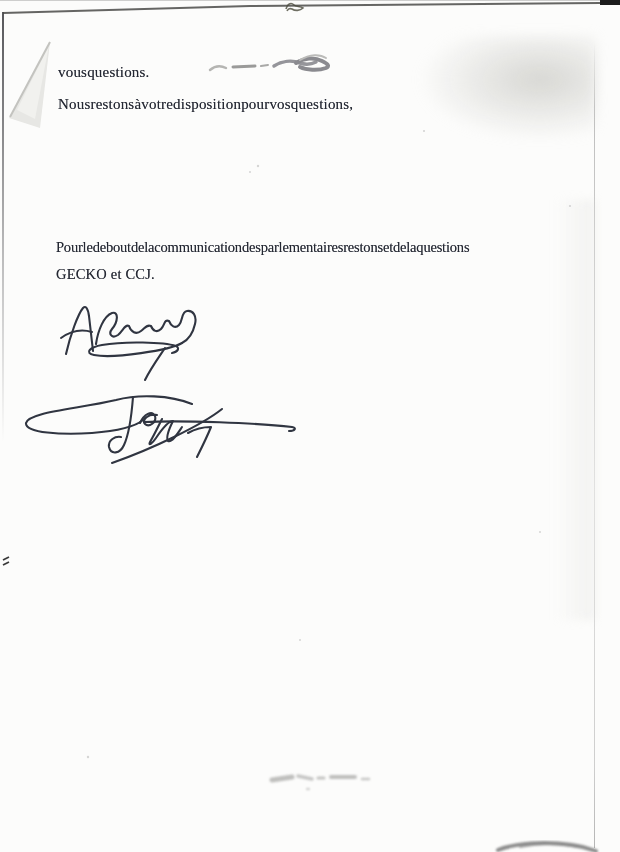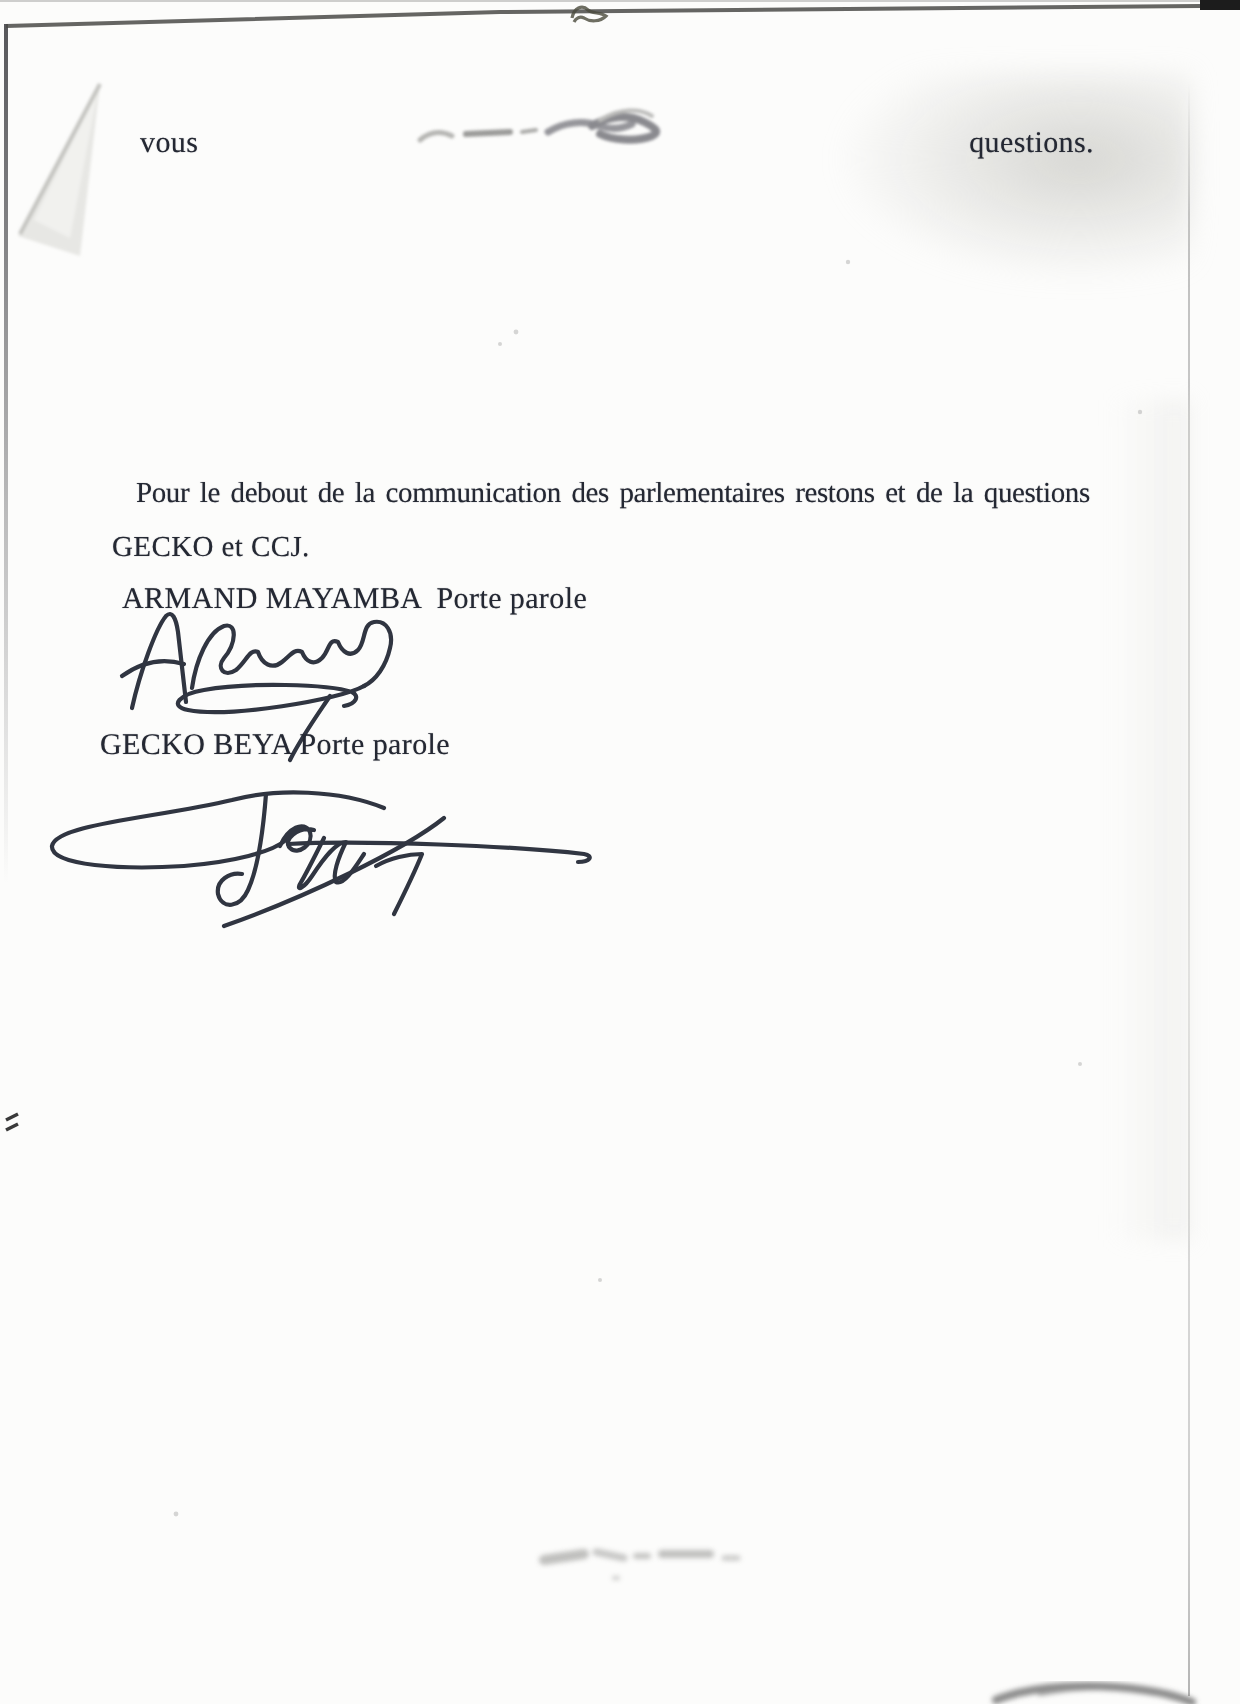--- a/index.html
+++ b/index.html
@@ -4,21 +4,21 @@
 <style>
   html,body{margin:0;padding:0;background:#ffffff;}
   .scan-page{
     position:relative;width:620px;height:852px;overflow:hidden;
     background:var(--paper,#fcfcfb);
     font-family:"Liberation Serif", serif;
     color:var(--ink,#242833);
   }
   .t{position:absolute;font-size:15px;line-height:19px;letter-spacing:.2px;
      text-shadow:0 0 .5px rgba(40,42,52,.55);}
-  .justify-row{display:flex;justify-content:space-between;margin-left:12px;}
+  .justify-row{display:flex;}
   .justify-row span{white-space:nowrap;}
   .pre{white-space:pre-wrap;}
   .line1{left:58px;top:63px;width:477px;}
   .line2{left:58px;top:95px;width:479px;}
   .dateline{left:307px;top:168px;font-size:14.5px;}
   .para1{left:56px;top:238px;width:477px;font-size:14.5px;letter-spacing:-.2px;}
   .para2{left:56px;top:265px;font-size:14.5px;}
   .signer1{left:61px;top:291px;}
   .signer2{left:50px;top:364px;}
   .overlay{position:absolute;left:0;top:0;pointer-events:none;}
@@ -101,53 +101,61 @@
         <feGaussianBlur stdDeviation="1.2"></feGaussianBlur>
       </filter>
     </defs>
   </svg>
 
   <div class="t line1 justify-row">
     <span>vous</span>
     <span>questions.</span>
   </div>
 
+  <div class="t line2 justify-row">
+      <span>Nous</span>
+      <span>restons</span>
+      <span>à</span>
+      <span>votre</span>
+      <span>disposition</span>
+      <span>pour</span>
+      <span>vos</span>
+      <span>questions,</span>
+    </div>
 
 
   <div class="t para1 justify-row">
       <span>Pour</span>
       <span>le</span>
       <span>debout</span>
       <span>de</span>
       <span>la</span>
       <span>communication</span>
       <span>des</span>
       <span>parlementaires</span>
       <span>restons</span>
       <span>et</span>
       <span>de</span>
       <span>la</span>
       <span>questions</span>
     </div>
 
   <div class="t para2">GECKO et CCJ.</div>
 
-  <div class="t signer1 pre">ARMAND MAYAMBA  Porte parole</div>
 
   <svg class="overlay" style="left:52px;top:296px;" width="150" height="88" viewBox="0 0 150 88">
     <g fill="none" stroke="#262b38" stroke-width="2.1" stroke-linecap="round" stroke-linejoin="round" opacity=".95">
       <path d="M14,58 C18,40 26,18 31,12 C34,9 36,13 37,20 L41,55"></path>
       <path d="M9,42 C20,34 30,33 40,36"></path>
       <path d="M44,48 C46,34 52,20 60,17 C67,15 66,26 60,33 C56,38 60,43 66,39 C71,35 73,28 77,30 C79,36 84,39 89,35 C93,32 95,28 99,30 C101,35 105,37 109,33 C113,29 112,23 117,25 C119,30 123,33 127,29 C131,25 129,16 135,15 C141,14 145,20 143,28 C141,37 136,44 130,47"></path>
       <path d="M130,47 C118,54 62,63 42,59 C32,57 38,51 50,49 C72,45 112,46 124,50 C128,52 126,56 120,57"></path>
       <path d="M113,52 C107,61 99,72 93,84"></path>
     </g>
   </svg>
 
-  <div class="t signer2 pre">GECKO BEYA Porte parole</div>
 
   <svg class="overlay" style="left:20px;top:392px;" width="290" height="82" viewBox="0 0 290 82">
     <g fill="none" stroke="#262b38" stroke-width="2.1" stroke-linecap="round" stroke-linejoin="round" opacity=".95">
       <path d="M172,12 C150,3 118,2 96,8 C58,17 8,20 6,31 C5,41 42,43 72,41 C97,39 116,34 123,28"></path>
       <path d="M113,5 C112,18 110,40 104,53 C100,62 91,63 89,55 C88,48 95,44 101,45"></path>
       <path d="M120,31 C124,22 132,18 135,24 C137,30 129,36 125,32 C121,28 129,21 137,23"></path>
       <path d="M142,27 C138,35 133,45 130,50 C128,54 132,52 136,46 C142,37 148,29 153,29 C149,37 146,46 148,49 C152,51 158,41 162,35"></path>
       <path d="M124,30 C162,28 238,31 272,35 C277,36 275,39 269,39"></path>
       <path d="M168,41 C175,37 184,35 191,35 C187,45 181,57 177,65"></path>
       <path d="M202,17 C182,33 132,57 92,71"></path>

